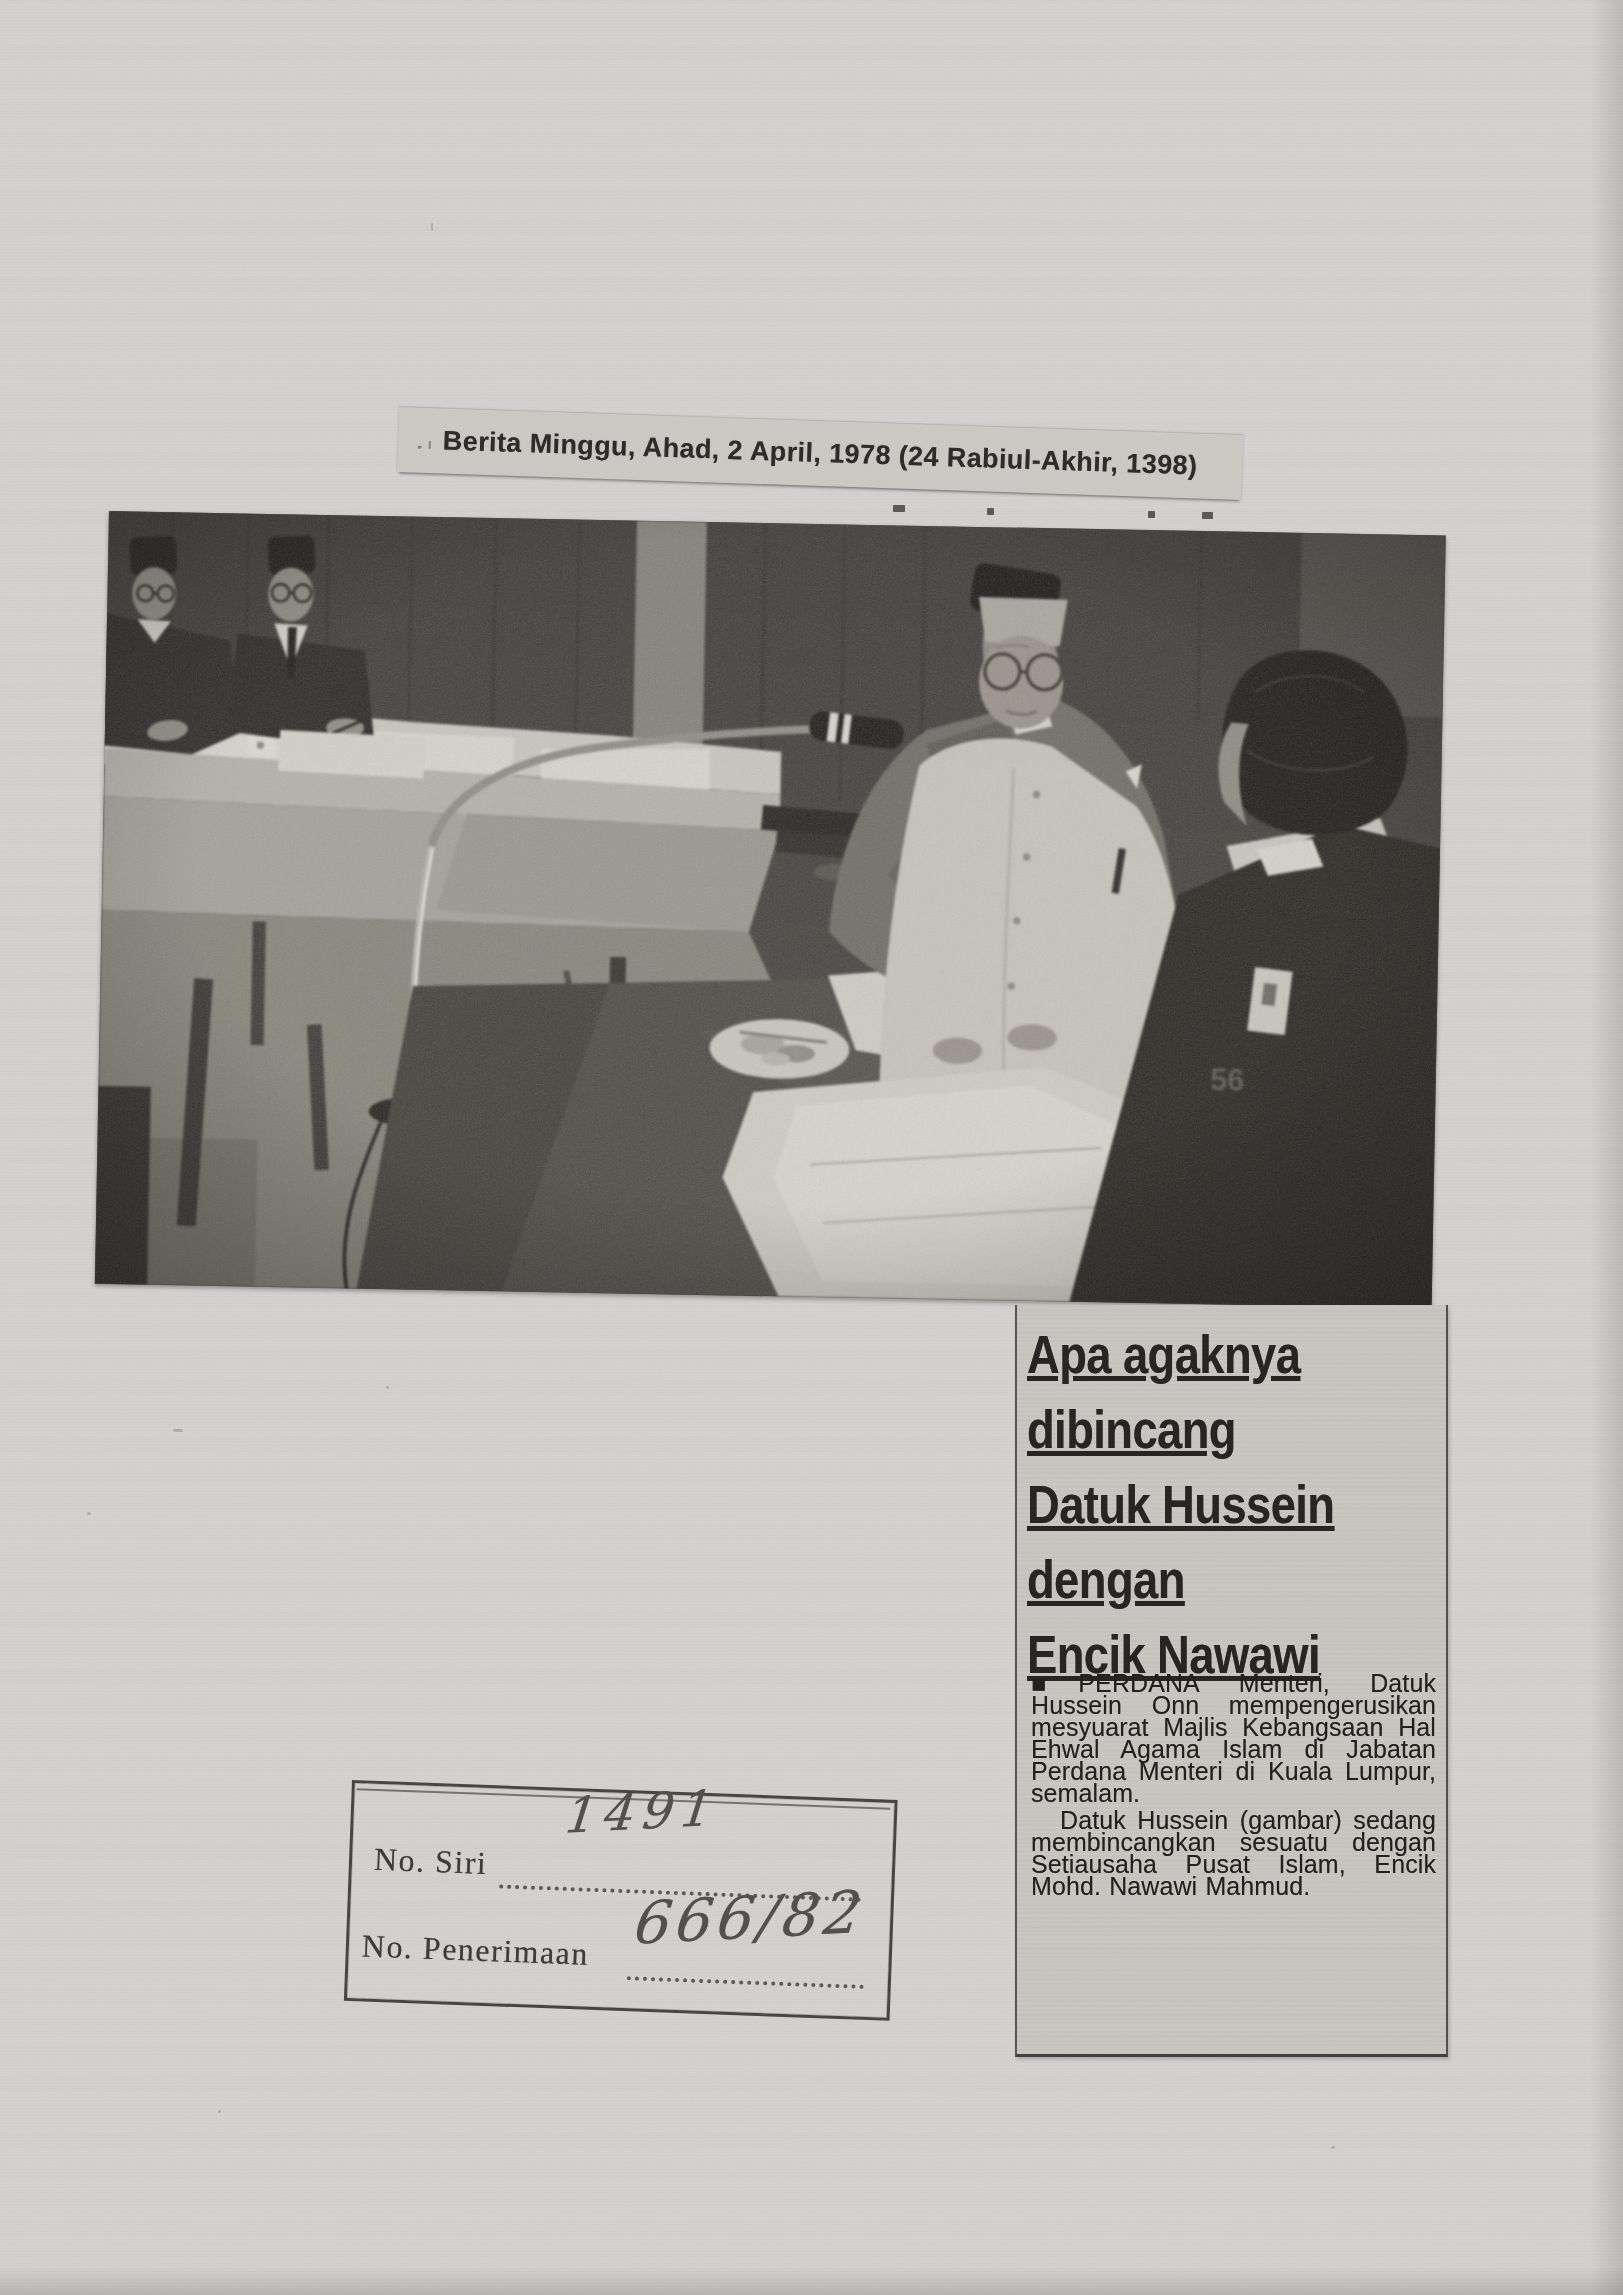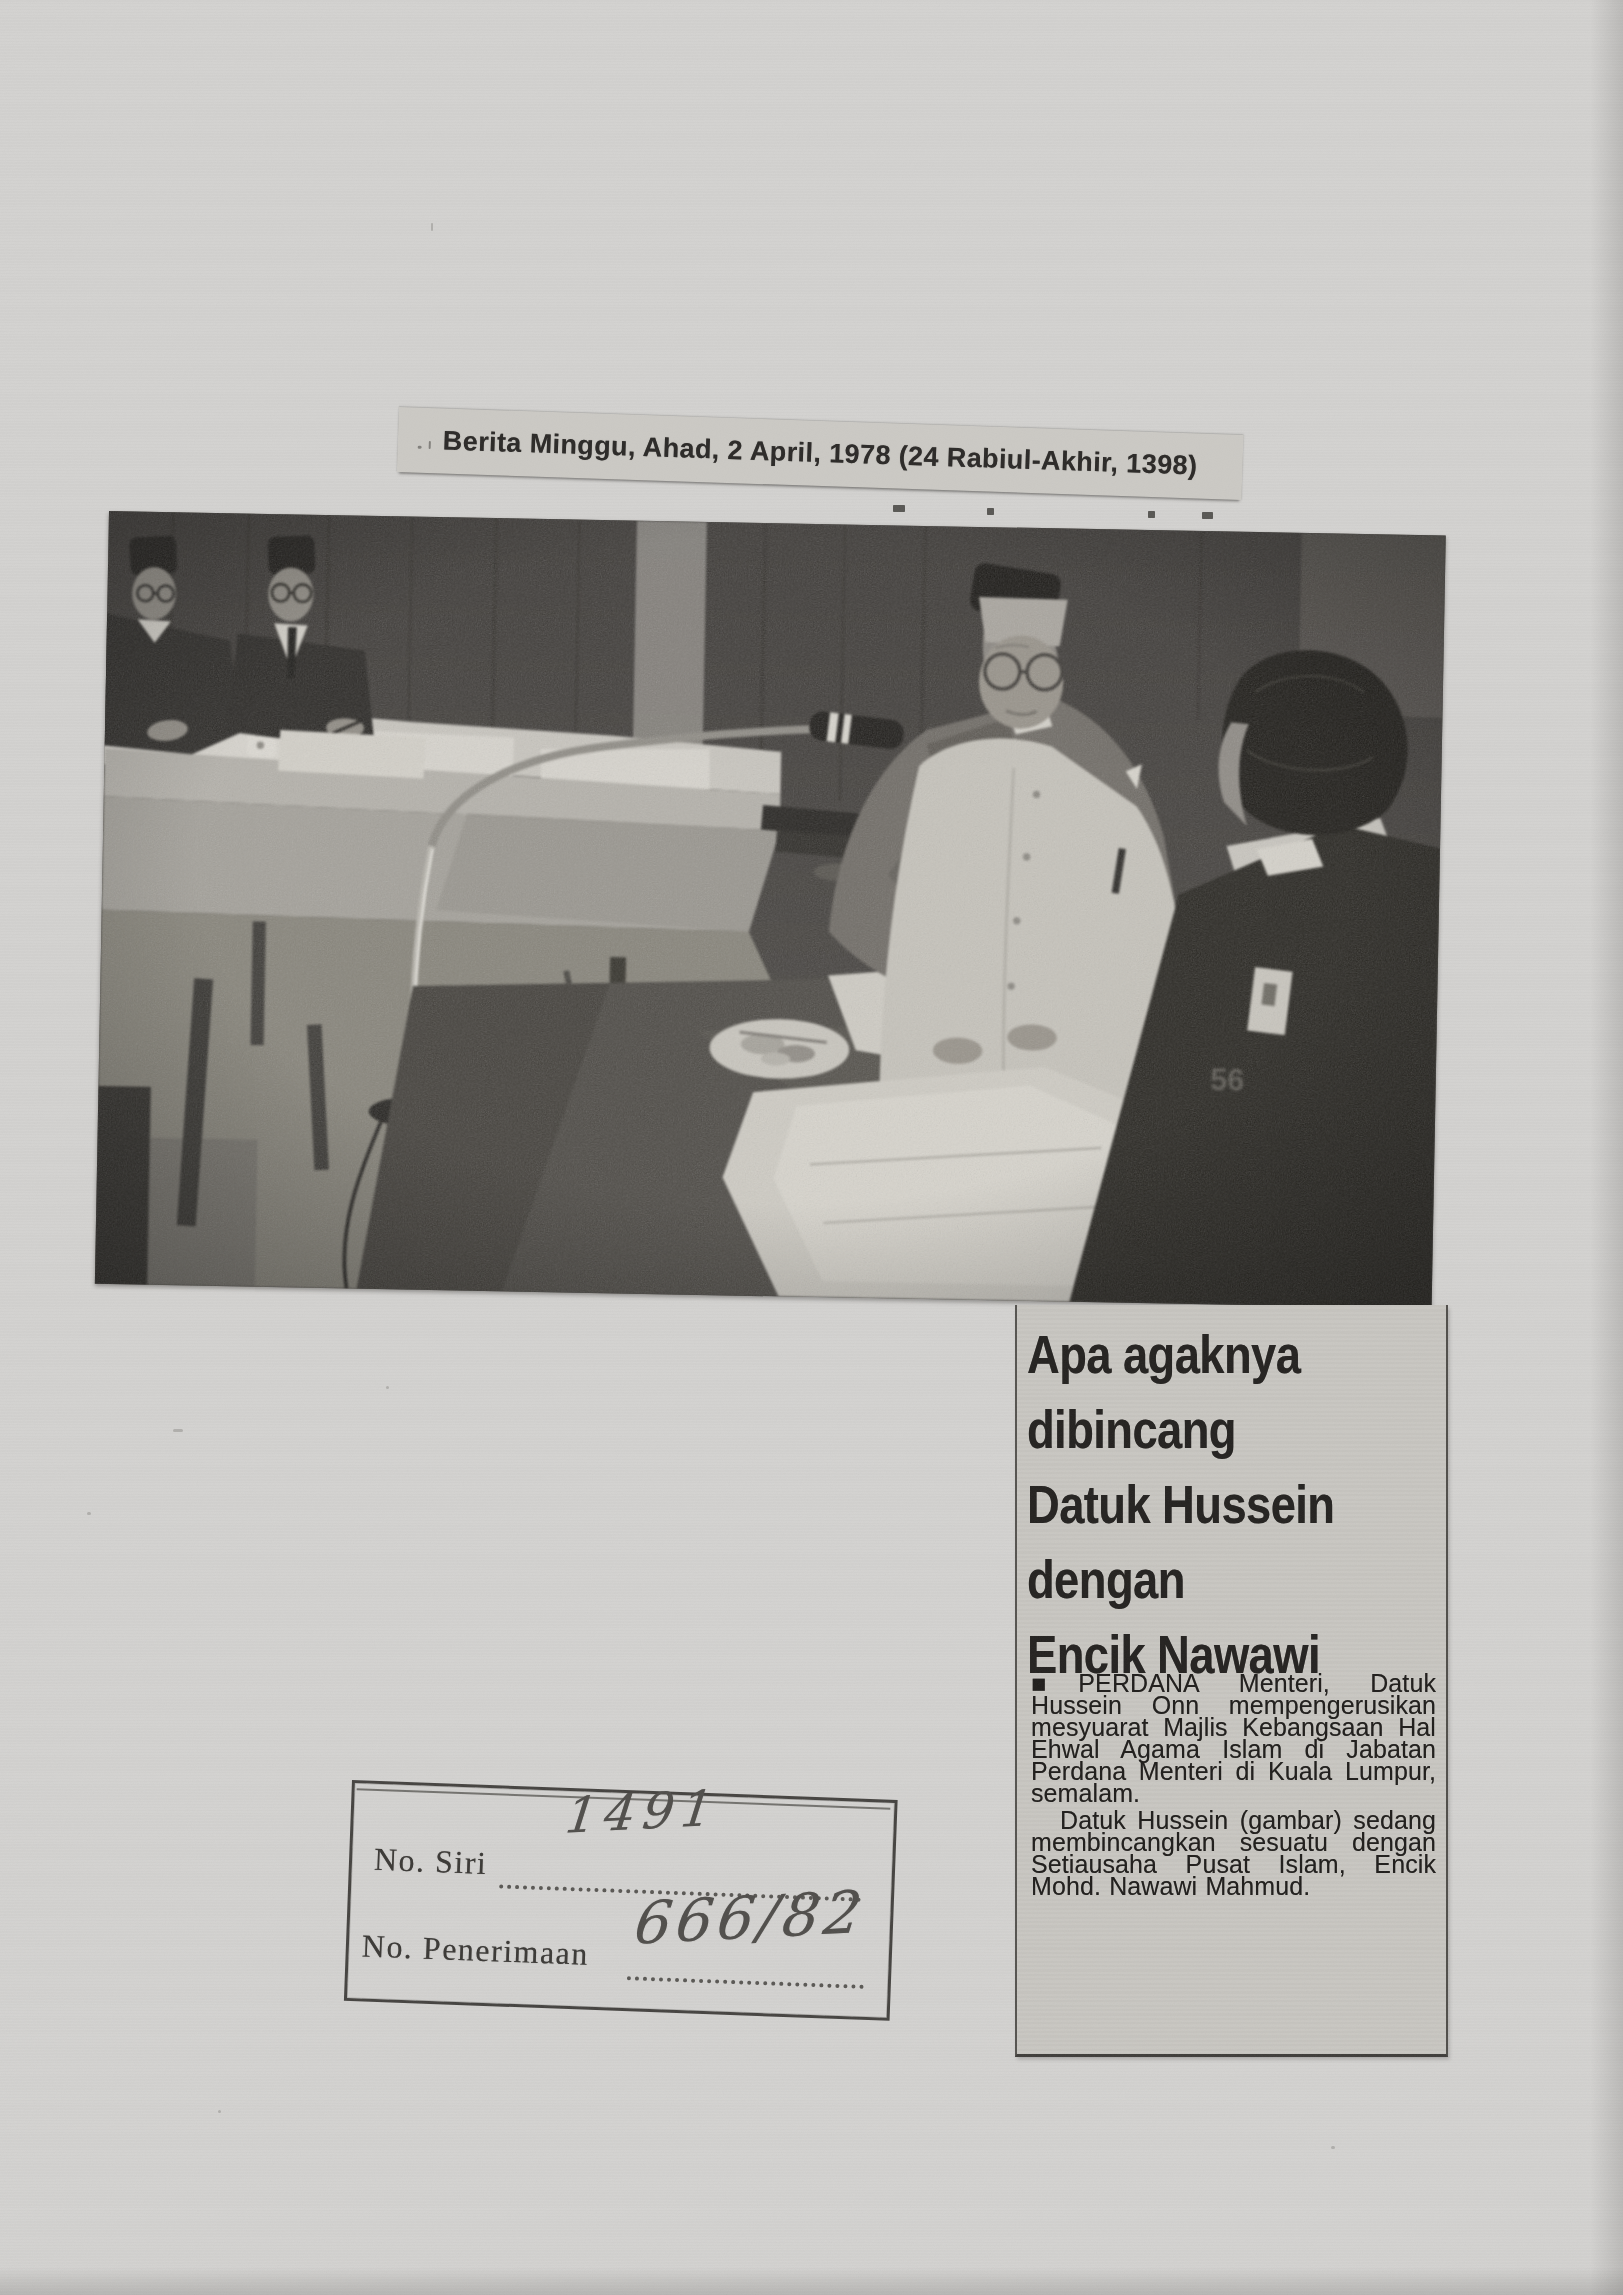--- a/index.html
+++ b/index.html
@@ -29,21 +29,21 @@
     transform:rotate(1.05deg);transform-origin:left top;background:#44423e;
     box-shadow:0 2.2px 4.4px rgba(40,38,36,.4);overflow:hidden;}
   .photo svg{display:block;width:100%;height:100%;}
 
   
   .clipping{position:absolute;left:1015px;top:1305px;width:429px;height:749px;
     background:#c8c6c1;
     background-image:repeating-linear-gradient(180deg, rgba(0,0,0,.015) 0 2.2px, rgba(255,255,255,.012) 2.2px 4.4px);
     border-left:2.2px solid #55534f;border-right:2.2px solid #504e4a;border-bottom:3.6px solid #3f3d3a;
     box-shadow:1.5px 2.9px 3.6px rgba(50,48,46,.25);}
-  .headline{position:absolute;left:10.2px;top:11.6px;width:378px;color:#242220;}
+  .headline{position:absolute;left:10.2px;top:11.6px;width:378px;color:#242220;text-decoration:underline;}
   .hl{font-size:54px;font-weight:700;line-height:75px;letter-spacing:-0.7px;
     transform:scaleX(.84);transform-origin:left top;white-space:nowrap;
     text-shadow:0 0 0.7px rgba(36,34,32,.5);}
   .article-body{position:absolute;left:14px;top:367px;width:405px;color:#1f1d1b;
     font-size:25px;line-height:22px;font-weight:400;text-align:justify;
     letter-spacing:0.1px;word-spacing:1.1px;text-shadow:0 0 0.6px rgba(31,29,27,.45);}
   .article-body p{margin:0 0 5.1px 0;}
   .article-body p + p{text-indent:29px;}
 
   

